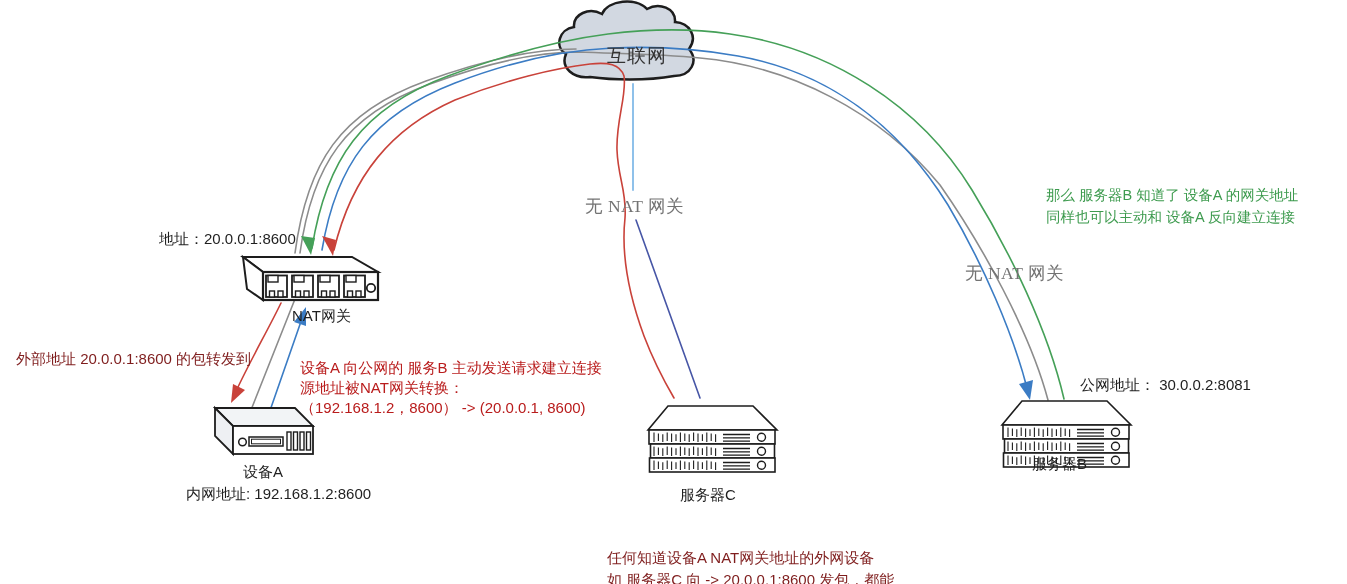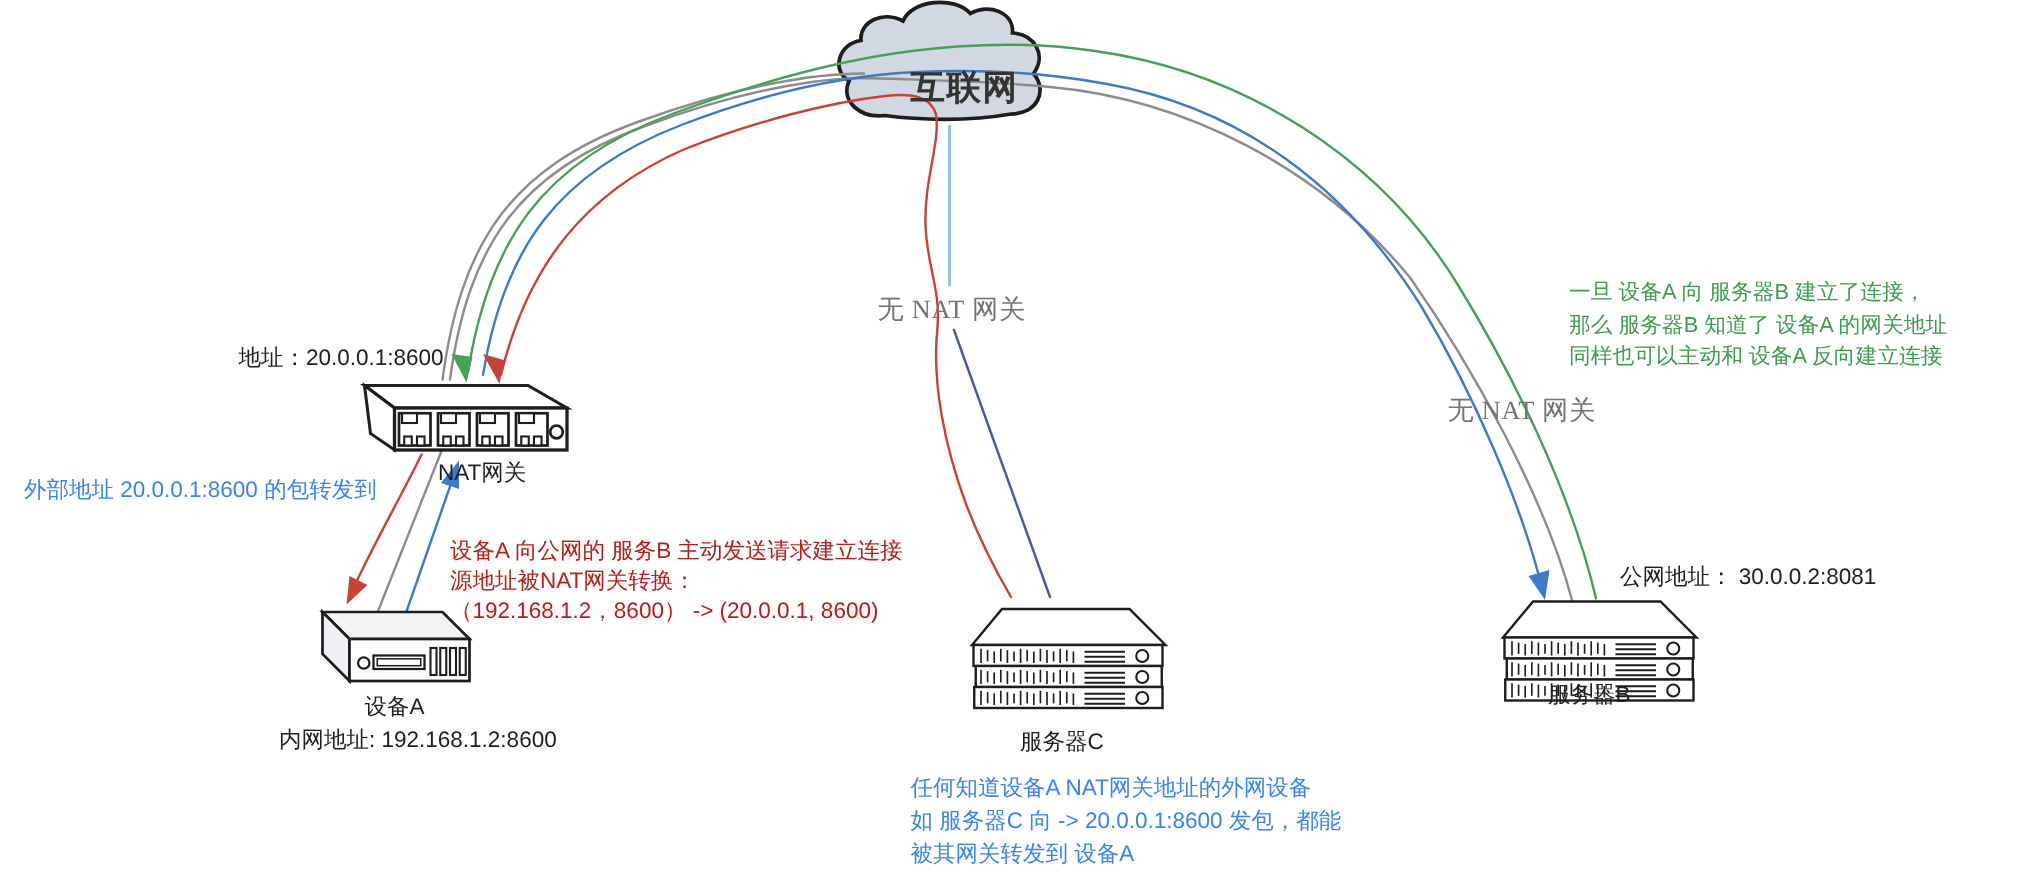--- a/index.html
+++ b/index.html
@@ -1,24 +1,24 @@
 <!DOCTYPE html>
 <html><head>
 <meta charset="utf-8">
 <style>
   html,body{margin:0;padding:0;background:#ffffff;}
   #stage{position:relative;width:1347px;height:584px;background:#fff;overflow:hidden;
          font-family:"Liberation Sans","DejaVu Sans",sans-serif;}
   #wires{position:absolute;left:0;top:0;}
   .t{position:absolute;white-space:nowrap;font-size:15px;color:#1f1f1f;line-height:1.25;}
-  .red{color:#3b82f6;}
+  .red{color:#7f1d1d;margin-top:32px;}
   .blue{color:#b91c1c;}
   .green{color:#3e9b4f;font-size:14.5px;}
   .purple{color:#737373;font-size:17.5px;letter-spacing:.5px;font-family:Liberation Serif, serif;}
-  .cloudlabel{font-size:23px;color:#333;letter-spacing:1px;font-weight:bold;}
+  .cloudlabel{font-size:19px;color:#333;letter-spacing:1px;}
 </style>
 </head>
 <body>
 
 <div id="stage">
 
   <svg id="wires" width="1347" height="584" viewBox="0 0 1347 584">
 
     <path d="M590,77 C574,79 560,68 566,54 C554,47 559,29 574,27 C573,14 589,7 602,14
          C608,0 636,-3 647,9 C659,2 676,8 675,22 C690,23 698,37 689,49
@@ -239,21 +239,20 @@
 
   <div class="t" style="left:680px;top:486px">服务器C</div>
 
   <div class="t red" style="left:607px;top:515px;line-height:22px">
     <div>任何知道设备A NAT网关地址的外网设备</div>
     <div>如 服务器C 向 -&gt; 20.0.0.1:8600 发包，都能</div>
     <div>被其网关转发到 设备A</div>
   </div>
 
   <div class="t green" style="left:1046px;top:185px;line-height:21.5px">
-    <div>一旦 设备A 向 服务器B 建立了连接，</div>
     <div>那么 服务器B 知道了 设备A 的网关地址</div>
     <div>同样也可以主动和 设备A 反向建立连接</div>
   </div>
 
   <div class="t" style="left:1080px;top:376px">公网地址： 30.0.0.2:8081</div>
   <div class="t" style="left:1032px;top:455px">服务器B</div>
 
 </div>
 
 </body></html>

